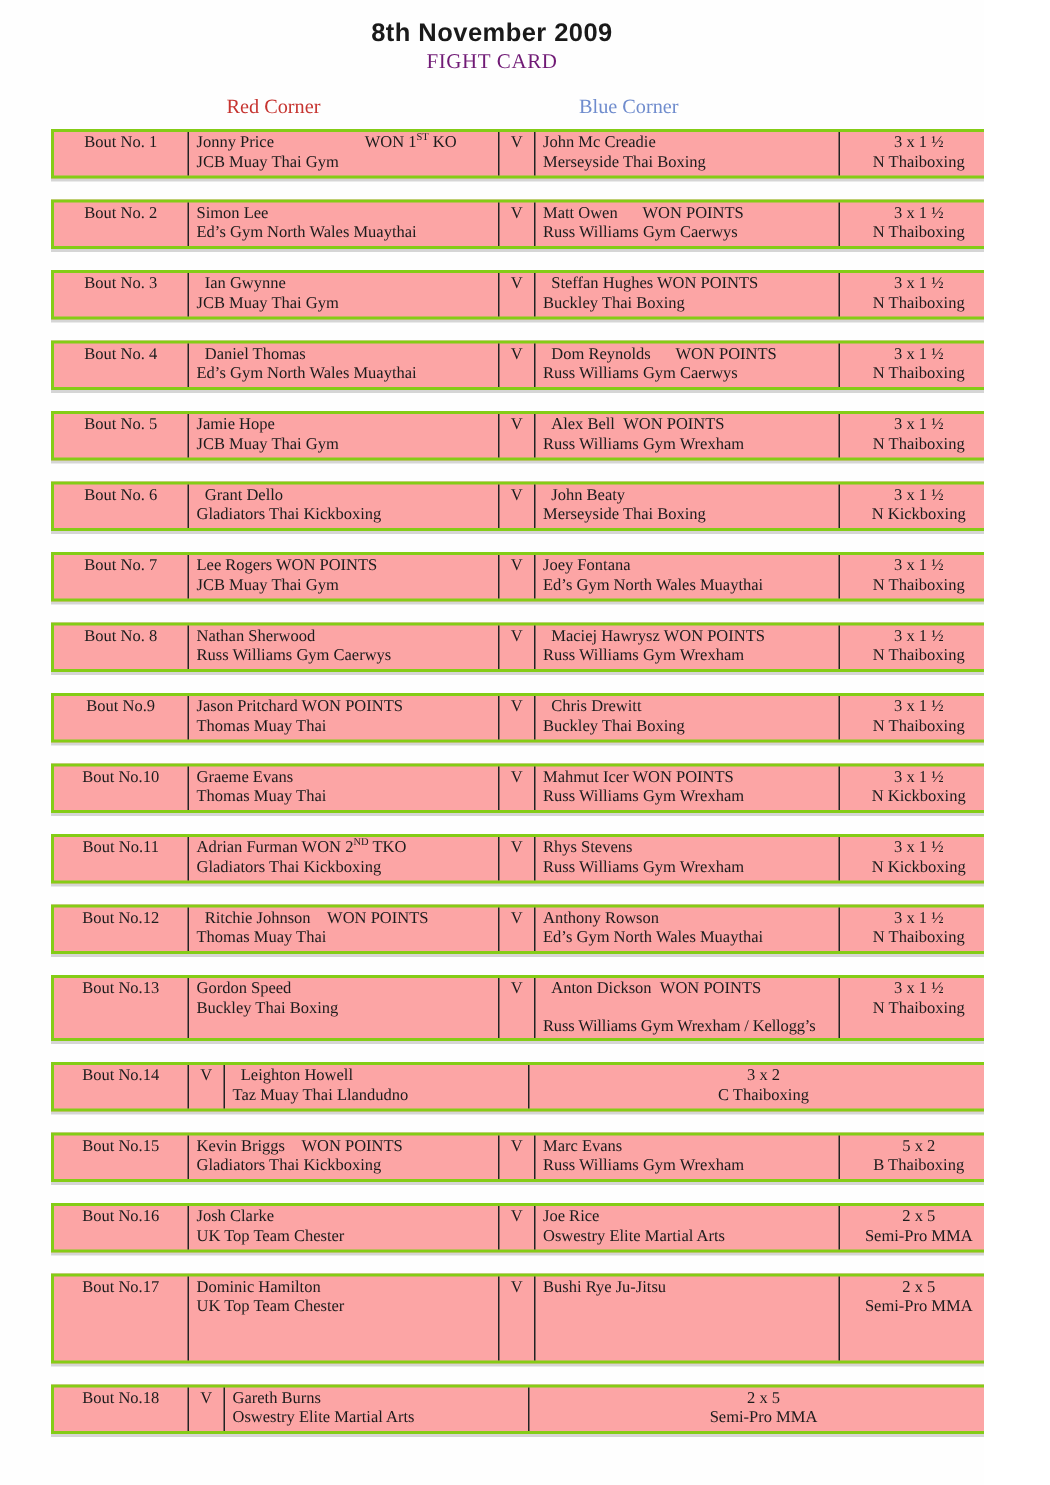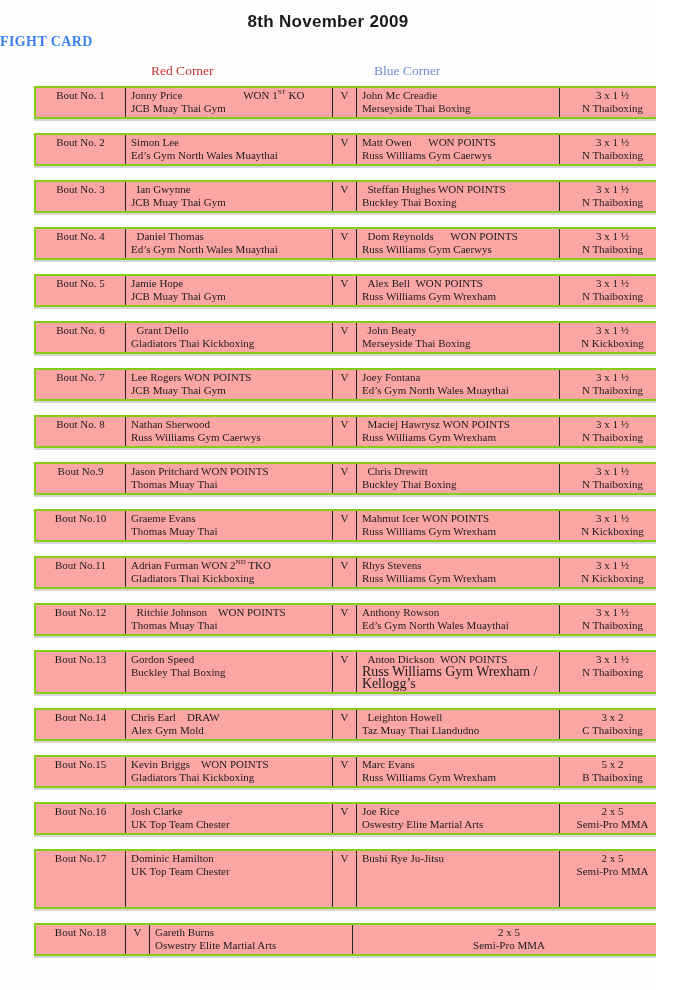--- a/index.html
+++ b/index.html
@@ -14,37 +14,37 @@
   .title {
     text-align:center;
     font-family:"Liberation Sans", sans-serif;
     font-weight:bold;
     font-size:17px;
     padding-top:12px;
     letter-spacing:0.3px;
     color:#1a1a1a;
   }
   .subtitle {
-    text-align:left;
-    font-weight:bold;
+    text-align:center;
+    font-weight:normal;
     font-size:14px;
     margin-top:2px;
     letter-spacing:0.4px;
-    color:#3b82f6;
+    color:#701a75;
   }
 
   .corner-headers {
     position:relative;
     height:17px;
     margin-top:13px;
     font-weight:normal;
     font-size:13.5px;
   }
   .red-header  { position:absolute; left:151px; }
-  .blue-header { position:absolute; left:374px; }
+  .blue-header { position:absolute; left:386px; }
 
   .bout-list { margin:6px 0 0 34px; width:633px; }
 
   .bout-row {
     display:flex;
     align-items:stretch;
     border:2px solid #84cc16;
     box-shadow:0 2px 0 rgba(0,0,0,0.16);
     margin-bottom:14px;
     min-height:31px;
@@ -60,21 +60,21 @@
     font-size:11px;
     line-height:13px;
     overflow:hidden;
   }
   .cell-no     { width:89px;  flex:none; text-align:center; padding-left:2px; padding-right:2px; }
   .cell-red    { width:207px; flex:none; border-left:1px solid #232323; }
   .cell-v      { width:24px;  flex:none; border-left:1px solid #232323; text-align:center; padding-left:2px; padding-right:2px; }
   .cell-blue   { width:203px; flex:none; border-left:1px solid #232323; }
   .cell-rounds { flex:1; border-left:1px solid #232323; text-align:center; padding-left:2px; padding-right:2px; }
 
-  .line2.small { font-size:14px; line-height:12px; letter-spacing:-0.1px; }
+  .line2.small { font-size:11px; line-height:12px; letter-spacing:-0.1px;margin-top:12px; }
 
   .sup {
     font-size:7px;
     vertical-align:super;
     line-height:0;
   }
 </style>
 </head>
 <body>
 
@@ -304,24 +304,20 @@
       <div class="line2 small">Russ Williams Gym Wrexham / Kellogg’s</div>
     </div>
     <div class="cell cell-rounds">
       <div class="rounds-line">3 x 1 ½</div>
       <div class="rounds-line">N Thaiboxing</div>
     </div>
   </div>
 
   <div class="bout-row">
     <div class="cell cell-no">Bout No.14</div>
-    <div class="cell cell-red">
-      <div class="line1"><span>Chris Earl DRAW</span><sup class="sup"></sup><span></span></div>
-      <div class="line2">Alex Gym Mold</div>
-    </div>
     <div class="cell cell-v">V</div>
     <div class="cell cell-blue">
       <div class="line1"><span> Leighton Howell</span><sup class="sup"></sup><span></span></div>
       <div class="line2">Taz Muay Thai Llandudno</div>
     </div>
     <div class="cell cell-rounds">
       <div class="rounds-line">3 x 2</div>
       <div class="rounds-line">C Thaiboxing</div>
     </div>
   </div>

